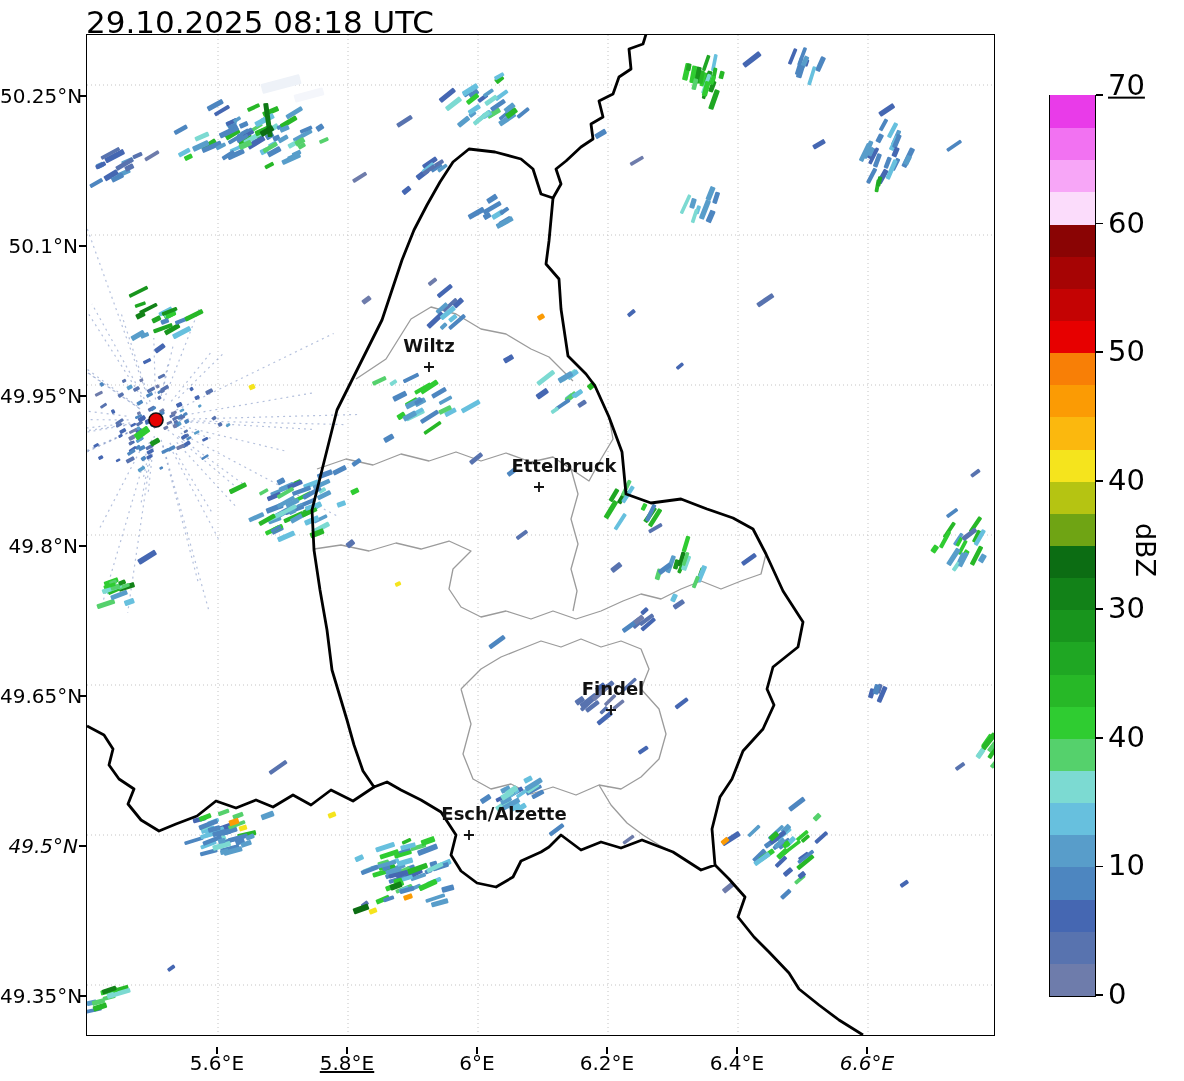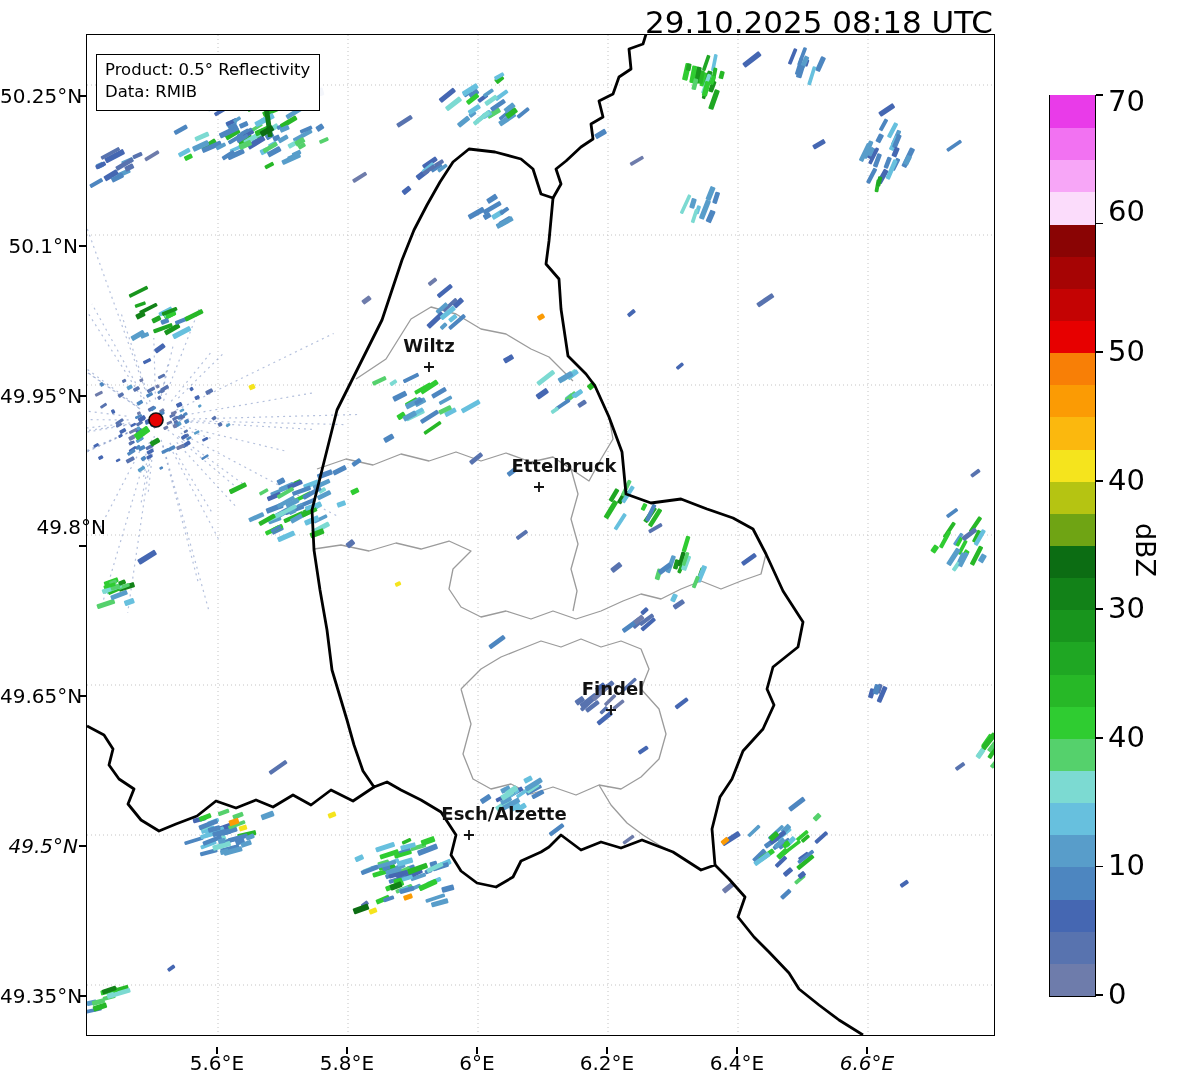--- a/index.html
+++ b/index.html
@@ -1,18 +1,18 @@
 <!DOCTYPE html>
 <html><head>
 <meta charset="utf-8">
 <style>
   html,body{margin:0;padding:0;background:#ffffff;}
   #fig{position:relative;width:1184px;height:1081px;background:#fff;
        font-family:"DejaVu Sans","Liberation Sans",sans-serif;color:#000;overflow:hidden;}
-  #title{position:absolute;left:86px;top:4px;width:907px;text-align:right;
+  #title{position:absolute;left:86px;top:4px;width:907px;text-align:left;
          font-size:31px;color:#000;}
   #plot{position:absolute;left:86px;top:34px;width:907px;height:1000px;
         border:1.6px solid #000;box-sizing:content-box;}
   #plot svg{position:absolute;left:0;top:0;}
   .ylab{position:absolute;left:0;width:78px;text-align:right;font-size:20px;line-height:22px;}
   .xlab{position:absolute;top:1051px;font-size:20px;transform:translateX(-50%);text-align:center;}
   .tickx{position:absolute;width:1.4px;height:7px;background:#000;top:1047px;}
   .ticky{position:absolute;width:7px;height:1.4px;background:#000;left:79px;}
   #infobox{position:absolute;left:96px;top:54px;background:#fff;border:1.4px solid #000;
            padding:4px 9px 6px 8px;font-size:16.5px;line-height:1.35;z-index:5;}
@@ -769,24 +769,20 @@
         <text x="342" y="317" text-anchor="middle" font-size="18px" font-weight="bold" fill="#111">Wiltz</text>
         <path d="M447,452H457M452,447V457" stroke="#111" stroke-width="1.8" fill="none"></path>
         <text x="477" y="437" text-anchor="middle" font-size="18px" font-weight="bold" fill="#111">Ettelbruck</text>
         <path d="M519,675H529M524,670V680" stroke="#111" stroke-width="1.8" fill="none"></path>
         <text x="526" y="660" text-anchor="middle" font-size="18px" font-weight="bold" fill="#111">Findel</text>
         <path d="M377,800H387M382,795V805" stroke="#111" stroke-width="1.8" fill="none"></path>
         <text x="417" y="785" text-anchor="middle" font-size="18px" font-weight="bold" fill="#111">Esch/Alzette</text>
       </svg>
   </div>
 
-  <div id="infobox">
-    <div>Product: 0.5° Reflectivity</div>
-    <div>Data: RMIB</div>
-  </div>
 
   <div id="cbar">
       <div class="cbseg" style="bottom: 0px; height: 32.7429px; background: rgb(110, 124, 171);"></div>
       <div class="cbseg" style="bottom: 32.1429px; height: 32.7429px; background: rgb(88, 115, 175);"></div>
       <div class="cbseg" style="bottom: 64.2857px; height: 32.7429px; background: rgb(69, 103, 178);"></div>
       <div class="cbseg" style="bottom: 96.4286px; height: 32.7429px; background: rgb(77, 134, 192);"></div>
       <div class="cbseg" style="bottom: 128.571px; height: 32.7429px; background: rgb(88, 157, 202);"></div>
       <div class="cbseg" style="bottom: 160.714px; height: 32.7429px; background: rgb(103, 192, 222);"></div>
       <div class="cbseg" style="bottom: 192.857px; height: 32.7429px; background: rgb(124, 218, 210);"></div>
       <div class="cbseg" style="bottom: 225px; height: 32.7429px; background: rgb(85, 209, 108);"></div>
@@ -809,52 +805,52 @@
       <div class="cbseg" style="bottom: 771.429px; height: 32.7429px; background: rgb(251, 220, 251);"></div>
       <div class="cbseg" style="bottom: 803.571px; height: 32.7429px; background: rgb(247, 166, 247);"></div>
       <div class="cbseg" style="bottom: 835.714px; height: 32.7429px; background: rgb(242, 114, 242);"></div>
       <div class="cbseg" style="bottom: 867.857px; height: 32.7429px; background: rgb(233, 59, 233);"></div>
     </div>
   <div id="dbz">dBZ</div>
   <div id="axislabels"></div>
 <div class="tickx" style="left: 216.3px;"></div>
     <div class="xlab" style="left: 217px;">5.6°E</div>
     <div class="tickx" style="left: 346.3px;"></div>
-    <div class="xlab" style="left: 347px;">5.8°E</div>
+    <div class="xlab" style="left: 347px; text-decoration: underline;">5.8°E</div>
     <div class="tickx" style="left: 476.3px;"></div>
     <div class="xlab" style="left: 477px;">6°E</div>
     <div class="tickx" style="left: 606.3px;"></div>
     <div class="xlab" style="left: 607px;">6.2°E</div>
     <div class="tickx" style="left: 736.3px;"></div>
     <div class="xlab" style="left: 737px;">6.4°E</div>
     <div class="tickx" style="left: 866.3px;"></div>
     <div class="xlab" style="left: 867px; font-style: italic;">6.6°E</div>
     <div class="ticky" style="top: 95.3px;"></div>
     <div class="ylab" style="top: 85px;">50.25°N</div>
     <div class="ticky" style="top: 245.3px;"></div>
     <div class="ylab" style="top: 235px;">50.1°N</div>
     <div class="ticky" style="top: 395.3px;"></div>
     <div class="ylab" style="top: 385px;">49.95°N</div>
     <div class="ticky" style="top: 545.3px;"></div>
-    <div class="ylab" style="top: 516px; padding-left: 28px;">49.8°N</div>
+    <div class="ylab" style="top: 535px;">49.8°N</div>
     <div class="ticky" style="top: 695.3px;"></div>
     <div class="ylab" style="top: 685px;">49.65°N</div>
     <div class="ticky" style="top: 845.3px;"></div>
     <div class="ylab" style="top: 835px; font-style: italic;">49.5°N</div>
     <div class="ticky" style="top: 995.3px;"></div>
     <div class="ylab" style="top: 985px;">49.35°N</div>
     <div class="cbtick" style="top: 994.2px;"></div>
     <div class="cblab" style="top: 995px;">0</div>
     <div class="cbtick" style="top: 865.629px;"></div>
     <div class="cblab" style="top: 866.429px;">10</div>
     <div class="cbtick" style="top: 737.057px;"></div>
     <div class="cblab" style="top: 737.857px;">40</div>
     <div class="cbtick" style="top: 608.486px;"></div>
     <div class="cblab" style="top: 609.286px;">30</div>
     <div class="cbtick" style="top: 479.914px;"></div>
     <div class="cblab" style="top: 480.714px;">40</div>
     <div class="cbtick" style="top: 351.343px;"></div>
     <div class="cblab" style="top: 352.143px;">50</div>
     <div class="cbtick" style="top: 222.771px;"></div>
-    <div class="cblab" style="top: 212px;">60</div>
+    <div class="cblab" style="top: 224px;">60</div>
     <div class="cbtick" style="top: 94.2px;"></div>
-    <div class="cblab" style="top: 102px;">70</div>
+    <div class="cblab" style="top: 86px; text-decoration: underline;">70</div>
   </div>
 
 </body></html>

